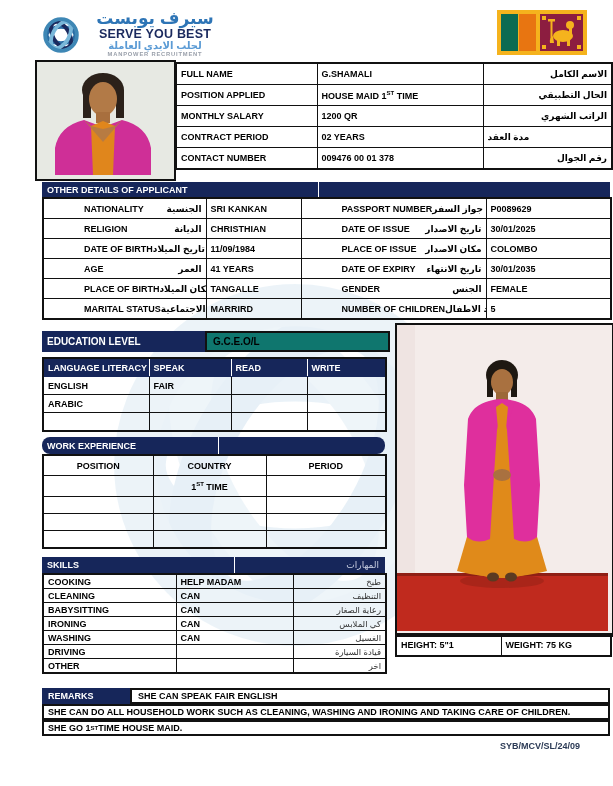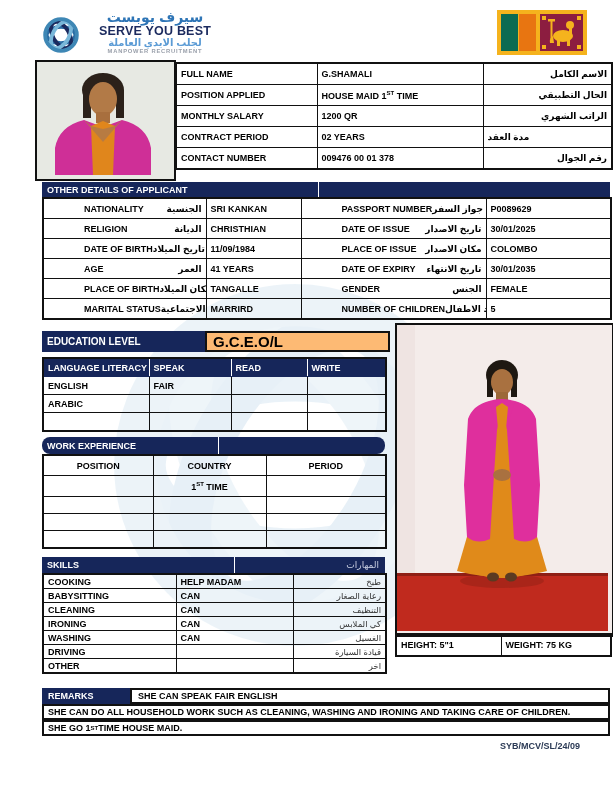--- a/index.html
+++ b/index.html
@@ -9,21 +9,21 @@
     -webkit-font-smoothing:antialiased;overflow:hidden;
   }
   .abs{position:absolute;}
   .navy{background:#16265a;color:#ffffff;}
   .z1{z-index:2;}
   
   #watermark{left:60px;top:230px;width:470px;height:470px;opacity:0.16;z-index:0;pointer-events:none;}
   
   #logo-icon{left:36px;top:11px;width:50px;height:48px;}
   #logo-text{left:90px;top:10px;width:130px;text-align:center;line-height:1.05;}
-  .logo-ar{color:#2e75b6;font-weight:bold;font-size:14px;}
+  .logo-ar{color:#2e75b6;font-weight:bold;font-size:17px;}
   .logo-en{color:#1b2a5e;font-weight:bold;font-size:12.5px;letter-spacing:.2px;}
   .logo-tag-ar{color:#5b9bd5;font-size:10px;font-weight:bold;}
   .logo-tag-en{color:#9aa0ab;font-size:5.8px;font-weight:bold;letter-spacing:.8px;}
   #flag{left:497px;top:10px;width:90px;height:45px;}
   
   #portrait-box{left:35px;top:60px;width:137px;height:117px;border:2px solid #111;background:#e7e9e3;}
   #fullbody-box{left:395px;top:323px;width:215px;height:310px;border:2px solid #111;background:#f4ecea;}
   #hw-table{left:395px;top:633px;width:215px;}
   
   table{border-collapse:collapse;table-layout:fixed;background:transparent;}
@@ -39,21 +39,21 @@
   
   #employment{left:175px;top:62px;width:436px;}
   #employment td{height:20px;}
   #employment tr.hdr td{height:15px;border-color:#16265a;}
   
   #other-bar{left:42px;top:182px;width:568px;height:15px;}
   #other{left:42px;top:197px;width:568px;}
   #other td{height:19px;}
   
   #edu-label{left:42px;top:331px;width:163px;height:21px;display:flex;align-items:center;padding:0 5px;font-size:10px;font-weight:bold;box-sizing:border-box;}
-  #edu-value{left:205px;top:331px;width:185px;height:21px;border:2px solid #111;display:flex;align-items:center;padding:0 6px;font-size:15px;font-weight:bold;box-sizing:border-box;background:#fdba74;}
+  #edu-value{left:205px;top:331px;width:185px;height:21px;border:2px solid #111;display:flex;align-items:center;padding:0 6px;font-size:10px;font-weight:bold;box-sizing:border-box;background:#0f766e;}
   
   #language{left:42px;top:357px;width:343px;}
   #language td{height:17px;}
   #language tr.hdr td{background:#16265a;color:#fff;border-color:#16265a;border-right:1px solid #fff;}
   
   #work-bar{left:42px;top:437px;width:343px;height:17px;border-radius:8px;}
   #work{left:42px;top:454px;width:343px;}
   #work td{height:16px;text-align:center;}
   #work tr.hdr td{height:19px;}
   #work tr.r1 td{height:20px;}
@@ -368,28 +368,28 @@
       <col style="width:117px">
       <col style="width:93px">
     </colgroup>
   <tbody>
       <tr>
     <td class="lbl">COOKING</td>
     <td class="val">HELP MADAM</td>
     <td class="skill-ar">طبخ</td>
   </tr>
   <tr>
+    <td class="lbl">CLEANING</td>
+    <td class="val">CAN</td>
+    <td class="skill-ar">التنظيف</td>
+  </tr>
+  <tr>
     <td class="lbl">BABYSITTING</td>
     <td class="val">CAN</td>
     <td class="skill-ar">رعاية الصغار</td>
-  </tr>
-  <tr>
-    <td class="lbl">CLEANING</td>
-    <td class="val">CAN</td>
-    <td class="skill-ar">التنظيف</td>
   </tr>
   <tr>
     <td class="lbl">IRONING</td>
     <td class="val">CAN</td>
     <td class="skill-ar">كي الملابس</td>
   </tr>
   <tr>
     <td class="lbl">WASHING</td>
     <td class="val">CAN</td>
     <td class="skill-ar">الغسيل</td>

